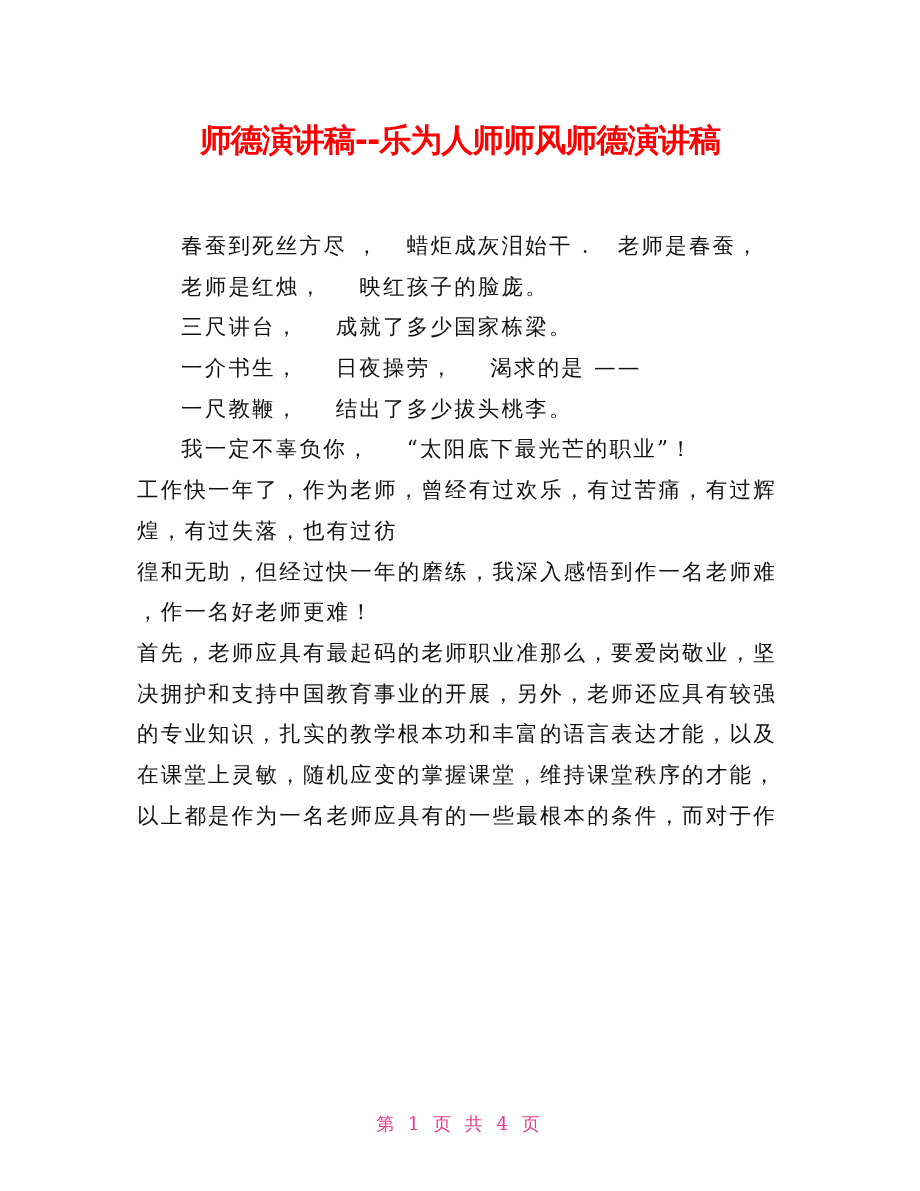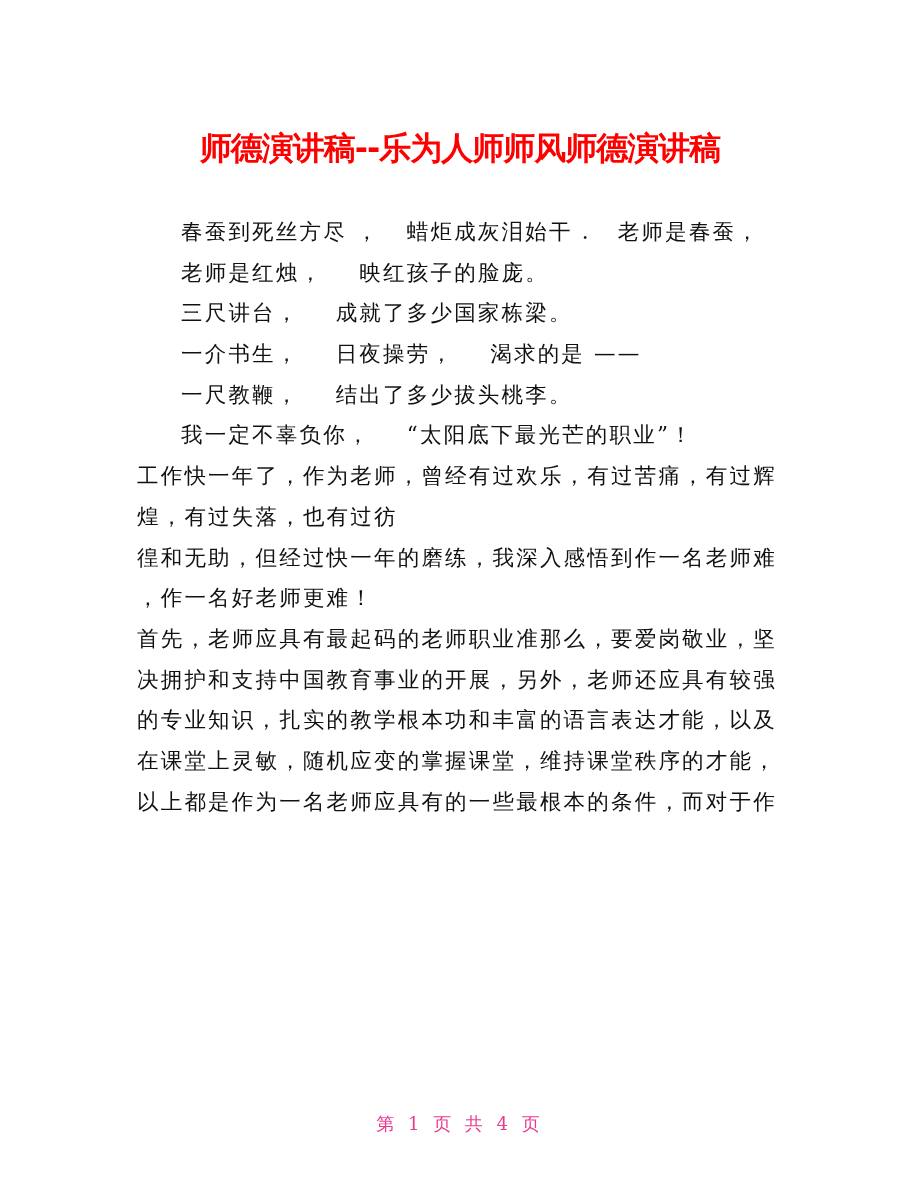--- a/index.html
+++ b/index.html
@@ -1,24 +1,24 @@
 <!DOCTYPE html>
 <html><head>
 <meta charset="utf-8">
 <style>
   html, body { margin: 0; padding: 0; background: #ffffff; }
   body { width: 920px; height: 1191px; position: relative; overflow: hidden; }
   .page { position: absolute; left: 0; top: 0; width: 920px; height: 1191px; background: #fff; }
   .title {
     position: absolute; left: 0; top: 118px; width: 920px; text-align: center;
     font-family: "DejaVu Sans", sans-serif; font-weight: bold; font-size: 32px;
-    color: #ff0000; letter-spacing: -1px; line-height: 44px; margin-top: 8px;
+    color: #ff0000; letter-spacing: -1px; line-height: 44px;
   }
   .body-text {
-    position: absolute; left: 137px; top: 212px; width: 660px;
+    position: absolute; left: 137px; top: 226px; width: 660px;
     font-family: "DejaVu Serif", serif; font-size: 21.5px; color: #111;
   }
   .line { height: 40.7px; line-height: 40.7px; white-space: pre; letter-spacing: 2.2px; }
   .line.indent { padding-left: 44px; }
   .footer {
     position: absolute; left: 0; top: 1112px; width: 920px; text-align: center;
     font-family: "DejaVu Serif", serif; font-size: 18px; color: #e83a8f; letter-spacing: 4px;
   }
 </style>
 </head>

